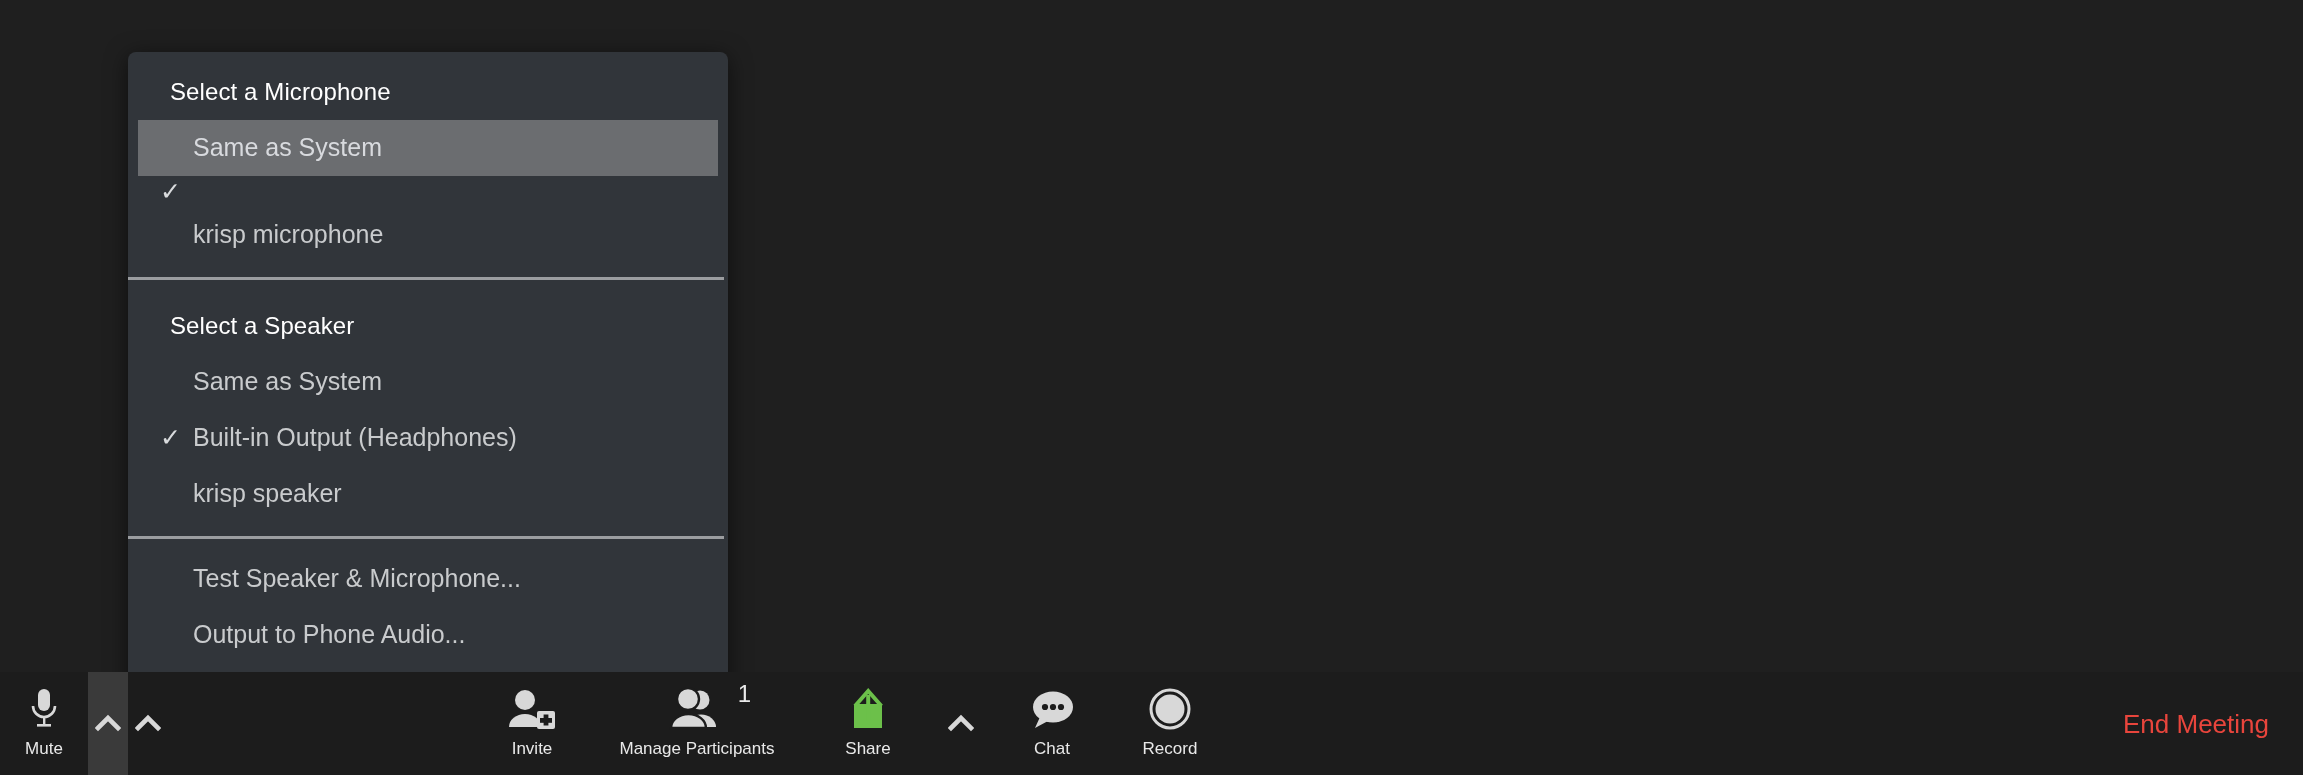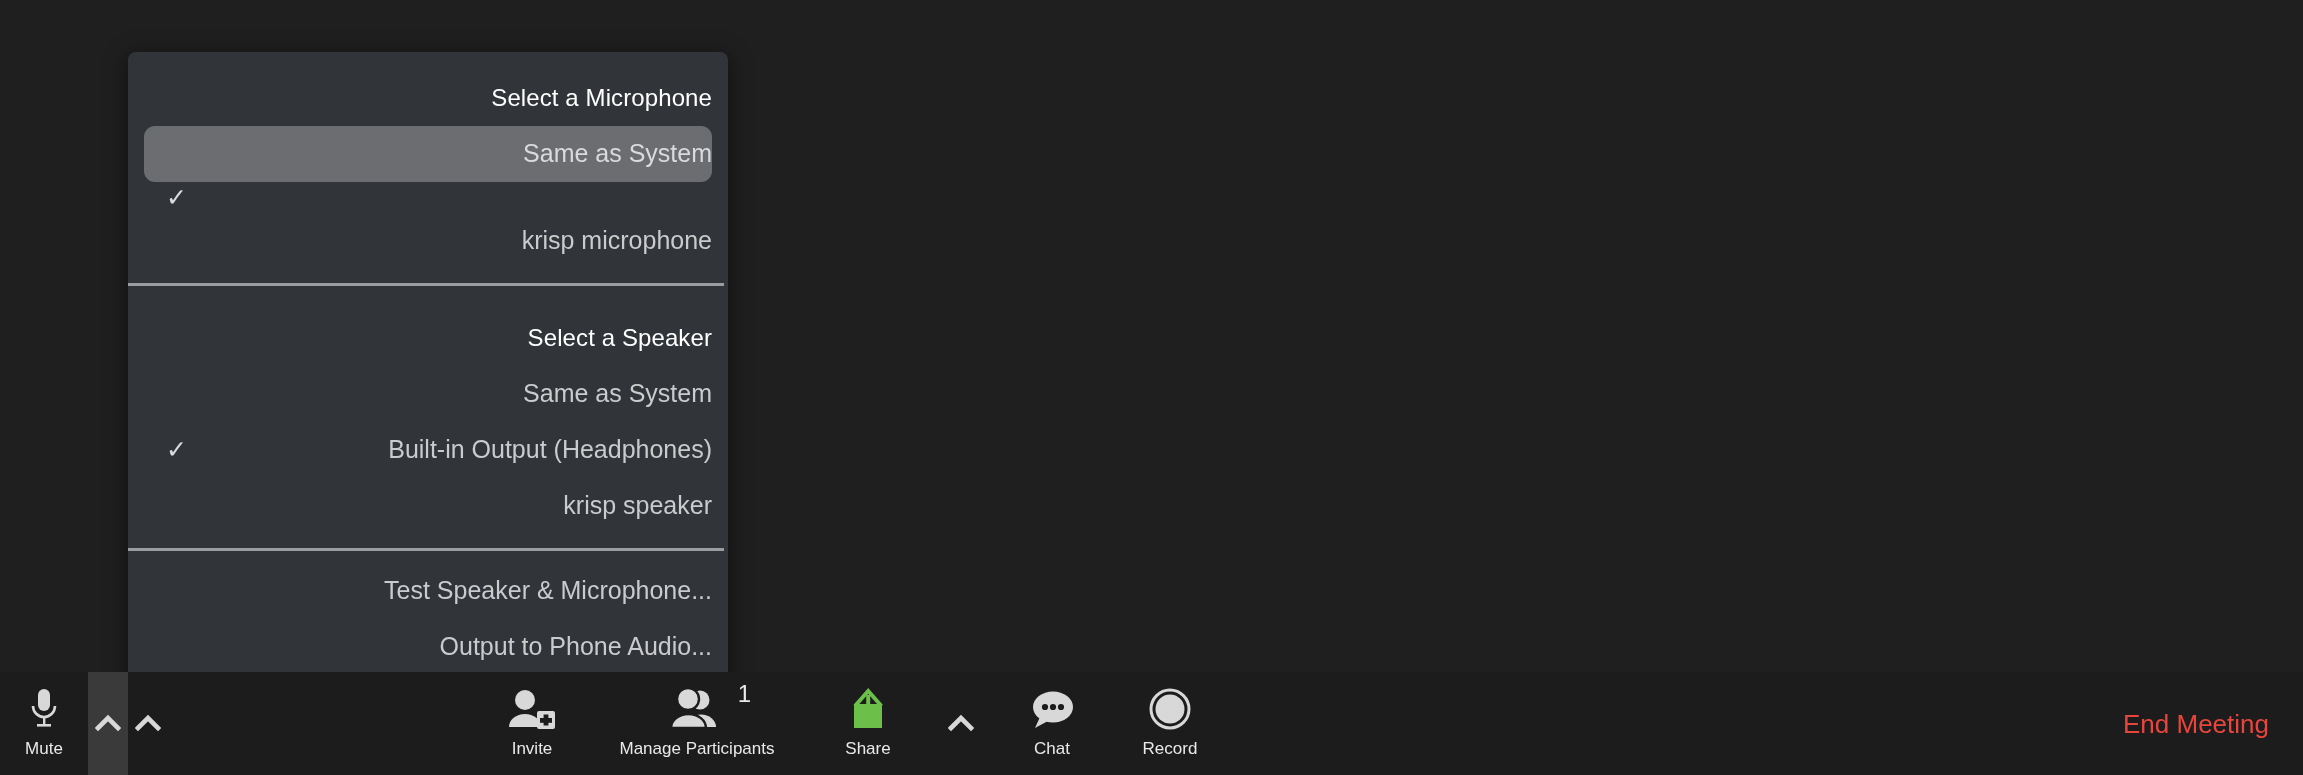--- a/index.html
+++ b/index.html
@@ -19,38 +19,37 @@
   #audio-menu {
     position:absolute;
     left:128px; top:52px;
     width:600px;
     background:#31353a;
     border-radius:8px;
     box-shadow:0 4px 22px rgba(0,0,0,.55);
     padding:0 0 0 0;
     overflow:hidden;
   }
-  .menu-section { padding:16px;text-align:right; }
+  .menu-section { padding:10px; }
   .menu-header {
     color:#ffffff;
     font-size:24px;
     line-height:1;
     padding:18px 0 16px 32px;
     letter-spacing:.1px;
     white-space:nowrap;
   }
   .menu-item {
     position:relative;
     display:block;
     color:#c9cbcd;
     font-size:25px;
     line-height:1;
     padding:15px 0 16px 55px;
     white-space:nowrap;
-    border-radius:11px;
   }
   .menu-item.selected-row {
     background:#6b6d70;
     color:#d8dade;
   }
   .menu-item .check {
     position:absolute;
     left:22px;
     top:50%;
     transform:translateY(-52%);

